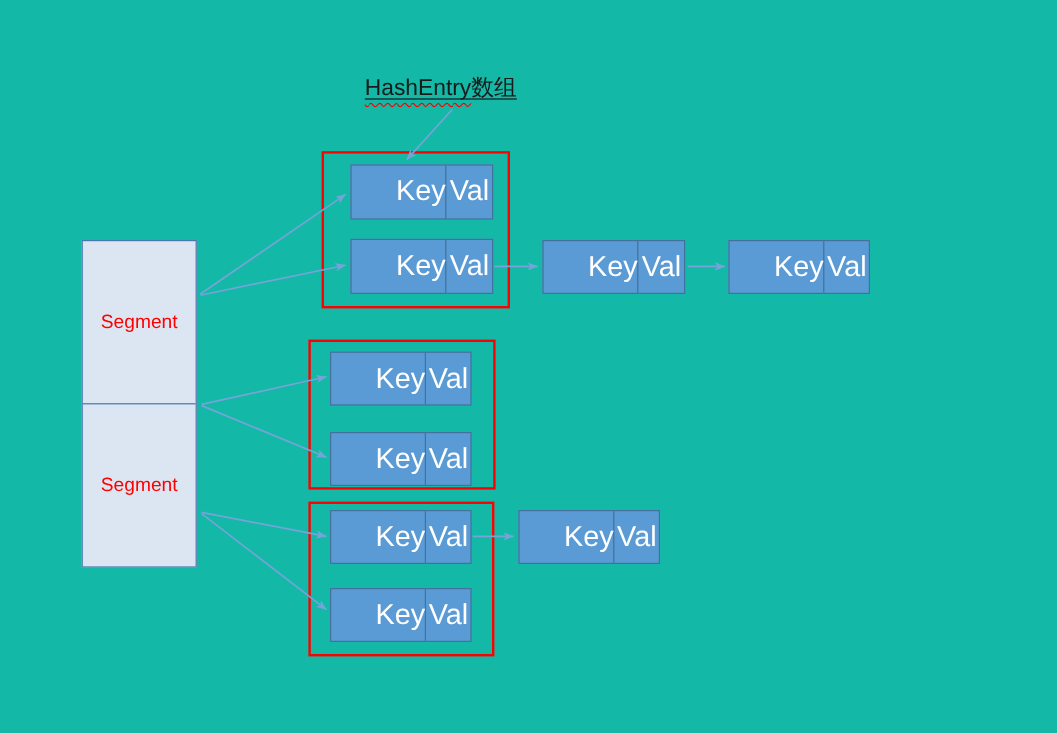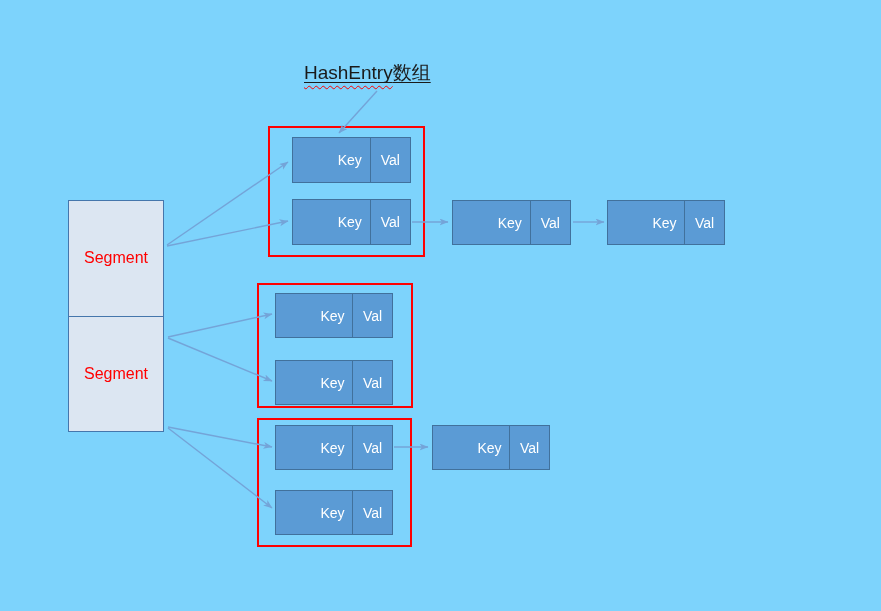--- a/index.html
+++ b/index.html
@@ -9,21 +9,21 @@
     --segment-border:#4576ac;
     --group-border:#ff0000;
     --arrow:#74a4d8;
     --node-text:#ffffff;
     --segment-text:#ff0000;
     --title-text:#1a1a1a;
     --squiggle:#ff0000;
   }
   html,body{margin:0;padding:0;background:#ffffff;}
   #canvas{
-    position:relative;width:881px;height:611px;background:#7dd3fc;overflow:hidden;
+    position:relative;width:881px;height:611px;background:#14b8a6;overflow:hidden;
     font-family:"Liberation Sans","DejaVu Sans",sans-serif;
   }
   
   .diagram-title{
     position:absolute;left:304px;top:60px;
     font-size:19px;color:var(--title-text);white-space:nowrap;
   }
   .u-solid{
     text-decoration:underline;
     text-decoration-color:var(--title-text);
@@ -32,21 +32,21 @@
   }
   .u-wavy{
     text-decoration:underline wavy;
     text-decoration-color:var(--squiggle);
     text-decoration-thickness:1px;
     text-underline-offset:6px;
     text-decoration-skip-ink:none;
   }
   
   .segment-col{
-    position:absolute;left:68px;top:200px;width:96px;height:232px;
+    position:absolute;left:68px;top:200px;width:96px;height:273px;
     border:1.5px solid var(--segment-border);
     background:var(--segment-fill);
     display:flex;flex-direction:column;
     box-sizing:border-box;
   }
   .segment-cell{
     flex:1;display:flex;align-items:center;justify-content:center;
     color:var(--segment-text);font-size:16px;
     box-sizing:border-box;
   }
@@ -61,21 +61,21 @@
   #group-1{left:268px;top:126px;width:157px;height:131px;}
   #group-2{left:257px;top:283px;width:156px;height:125px;}
   #group-3{left:257px;top:418px;width:155px;height:129px;}
   
   .kv-node{
     position:absolute;width:119px;height:46px;
     background:var(--node-fill);
     border:1.5px solid var(--node-border);
     box-sizing:border-box;
     display:flex;
-    color:var(--node-text);font-size:14px;padding-left:37px;
+    color:var(--node-text);font-size:24px;padding-left:37px;
   }
   .kv-cell{
     flex:1;display:flex;align-items:center;justify-content:center;
   }
   .kv-cell.key{border-right:1px solid var(--node-border);}
   #node-a{left:292px;top:137px;}
   #node-b{left:292px;top:199px;}
   #node-f1{left:452px;top:200px;height:45px;}
   #node-f2{left:607px;top:200px;height:45px;width:118px;}
   #node-c{left:275px;top:293px;width:118px;height:45px;}

